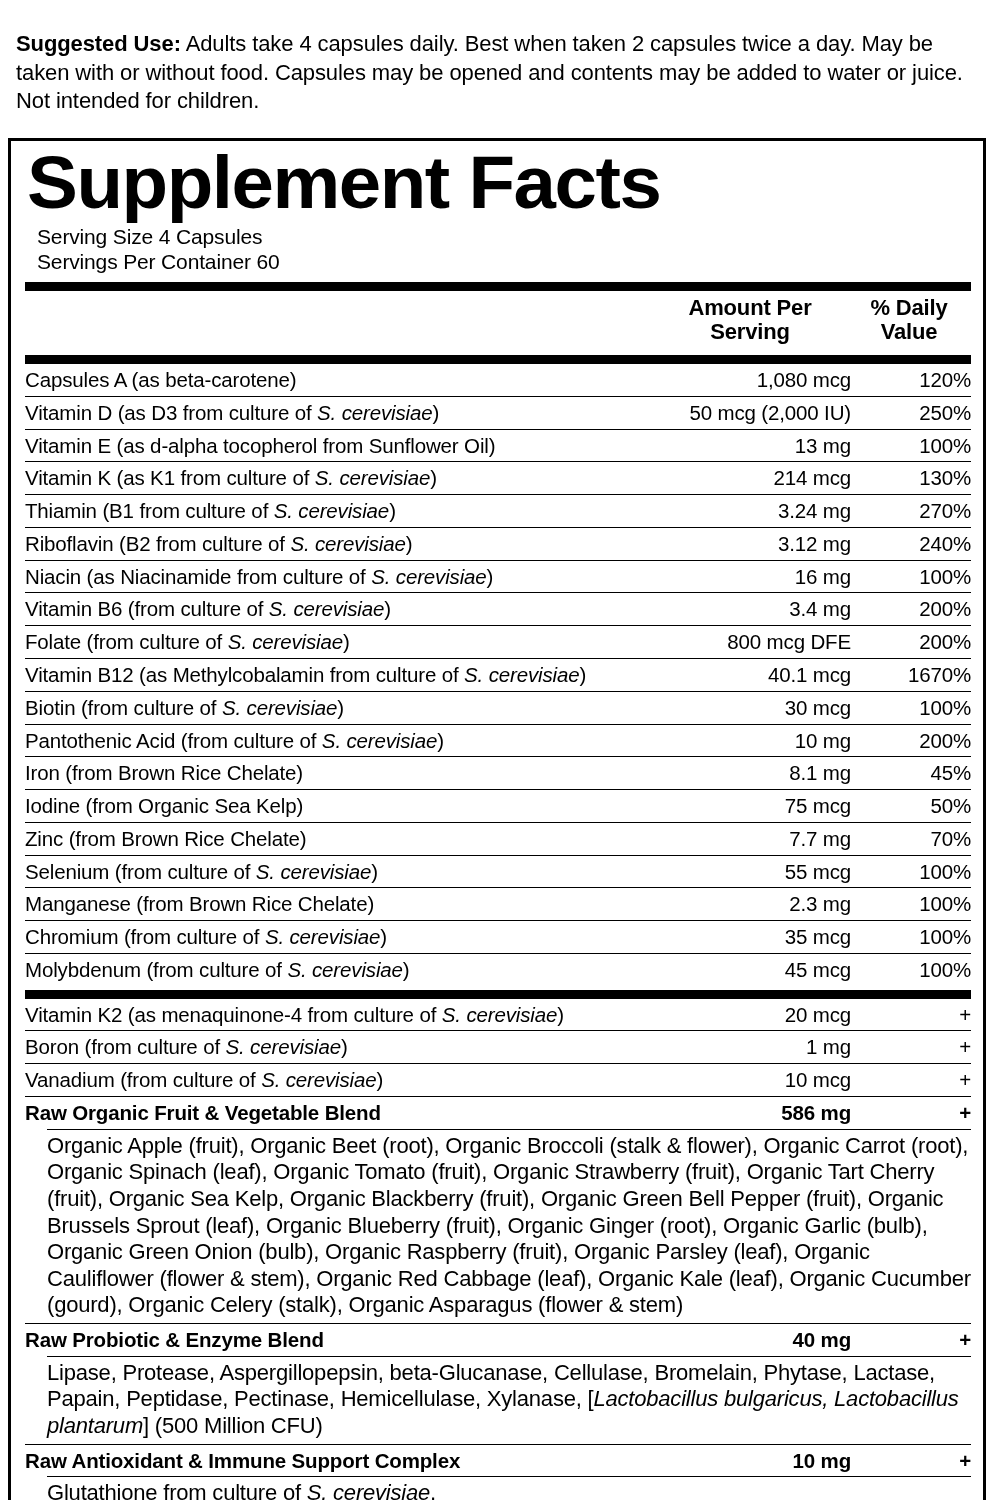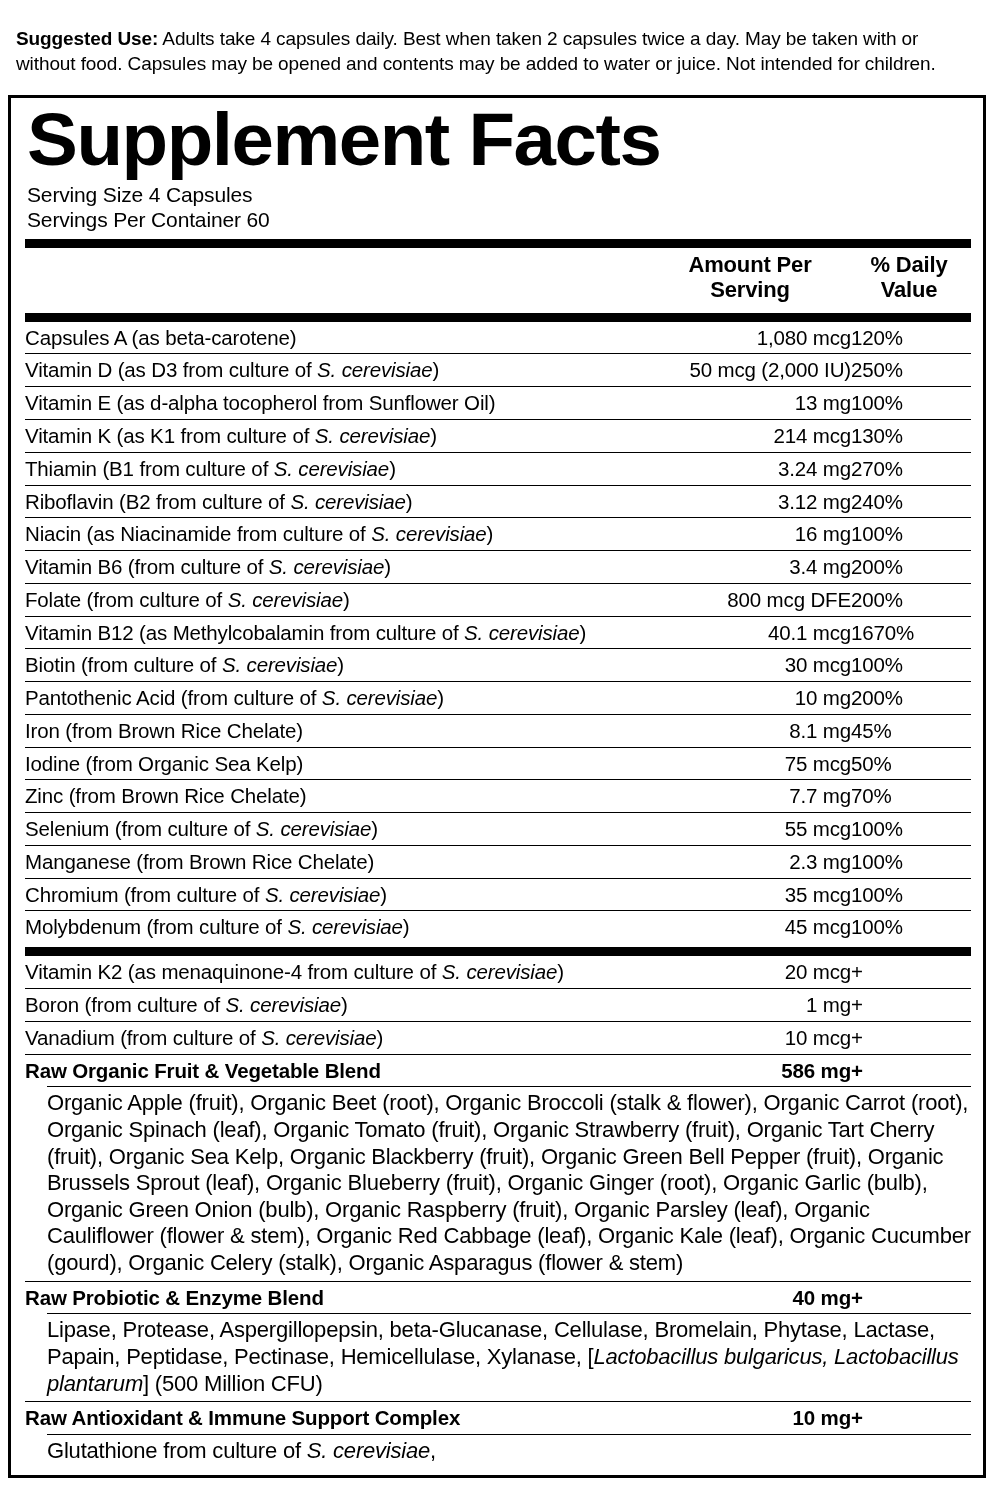--- a/index.html
+++ b/index.html
@@ -18,21 +18,21 @@
   .page {
     position: relative;
     width: 994px;
     height: 1500px;
     padding: 0;
   }
 
   
   .suggested-use {
     padding: 8px 14px 0 16px;
-    font-size: 19px;
+    font-size: 22px;
     line-height: 1.30;
     letter-spacing: -0.1px;
   }
   .suggested-use .lead {
     font-weight: bold;
   }
 
   
   .sf-panel {
     margin: 10px 8px 0 8px;
@@ -52,21 +52,21 @@
     margin: 2px 0 4px 2px;
     white-space: nowrap;
     text-align: left;
     transform: scaleX(1.03);
     transform-origin: left center;
   }
 
   .serving-lines {
     font-size: 21px;
     line-height: 1.18;
-    margin: 6px 0 0 2px;
+    margin: 6px 0 0 12px;
     letter-spacing: -0.15px;
   }
 
   
   .rule-thick {
     height: 9px;
     background: #000;
     margin: 7px 0 0 0;
   }
   .rule-thick.tight { margin-top: 4px; }
@@ -77,21 +77,21 @@
     border-collapse: collapse;
     font-size: 20.5px;
     letter-spacing: -0.15px;
   }
   table.sf-table td, table.sf-table th {
     padding: 0;
     vertical-align: bottom;
   }
   .col-name  { width: auto; text-align: left; }
   .col-amt   { width: 200px; text-align: right; padding-right: 2px !important; }
-  .col-dv    { width: 120px; padding-right: 4px !important; }
+  .col-dv    { width: 120px; text-align: right; padding-right: 4px !important; }
 
   .hdr-row th {
     font-weight: bold;
     font-size: 22px;
     line-height: 1.12;
     padding: 5px 0 6px 0 !important;
     text-align: center;
   }
   .hdr-row th.col-amt { text-align: center; padding-right: 2px !important;}
   .hdr-row th.col-dv  { text-align: center; padding-right: 4px !important;}

